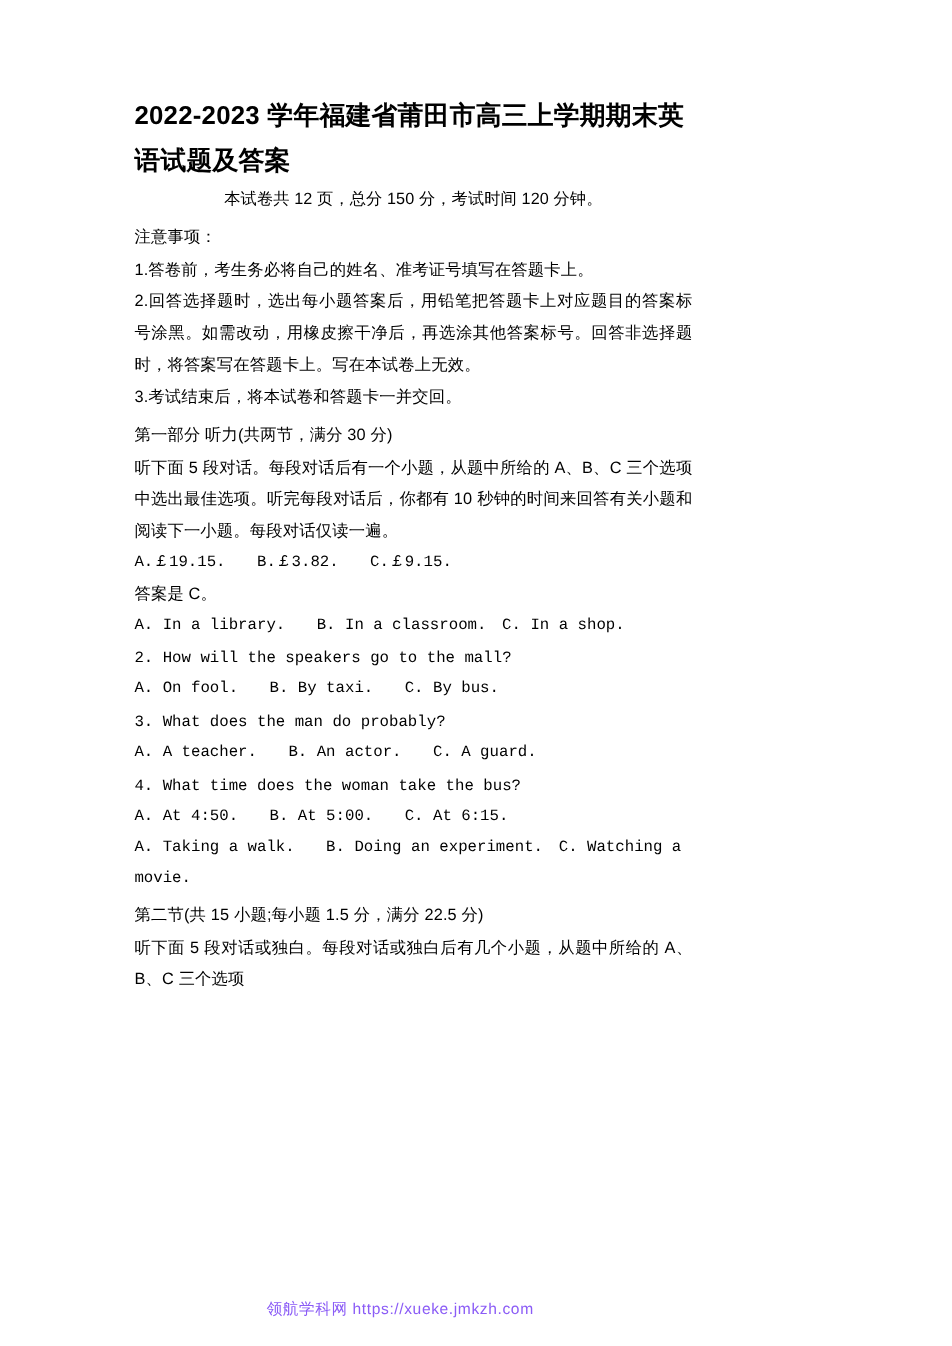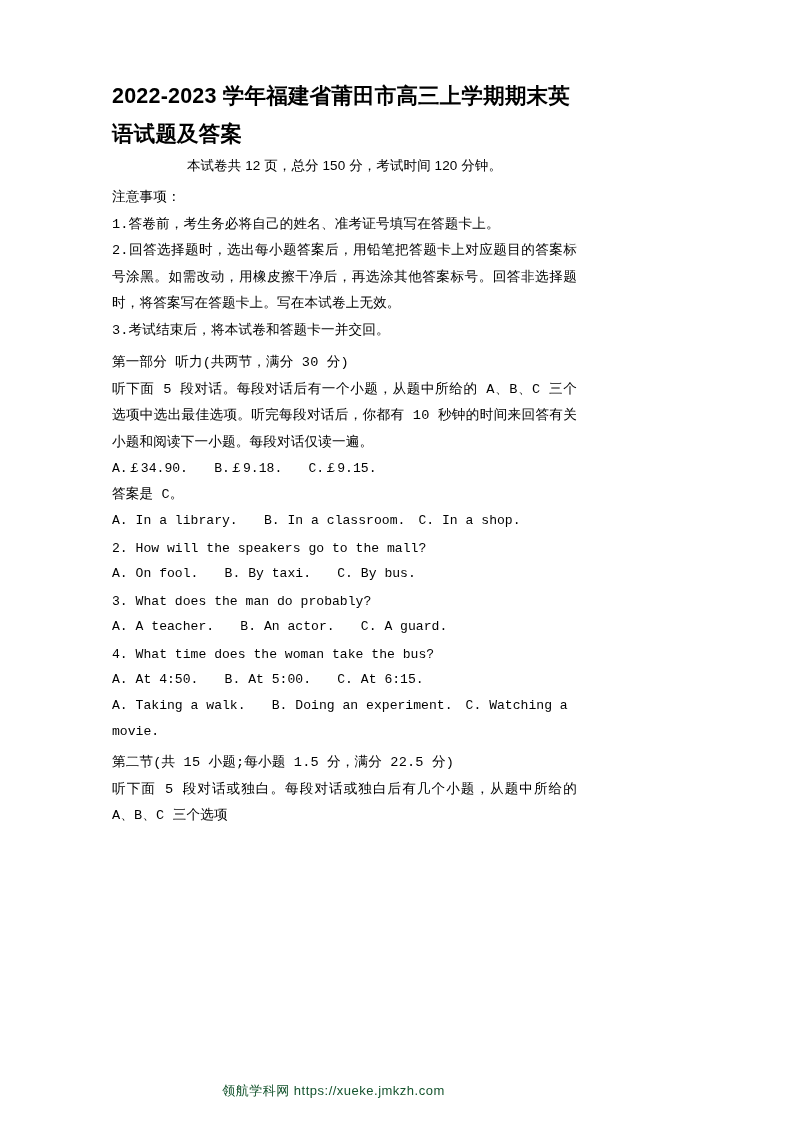--- a/index.html
+++ b/index.html
@@ -33,21 +33,21 @@
   }
   .subtitle {
     text-align: center;
     font-family: "Liberation Sans", sans-serif;
     font-size: 13.5px;
     margin-top: 4px;
     margin-bottom: 10px;
     letter-spacing: 0.1px;
   }
   .p-cn {
-    font-family: Liberation Mono, monospace;
+    font-family: Liberation Sans, sans-serif;
     font-size: 13.6px;
     line-height: 1.95;
     margin: 0;
     text-align: justify;
     letter-spacing: 0.15px;
   }
   .p-en {
     font-family: "Liberation Mono", monospace;
     font-size: 13.1px;
     line-height: 1.95;
@@ -59,42 +59,42 @@
   }
   .tight { margin-top: 2px; }
   .footer {
     position: absolute;
     left: 0;
     right: 0;
     bottom: 22px;
     text-align: center;
     font-family: "Liberation Sans", sans-serif;
     font-size: 13px;
-    color: #14532d;
+    color: #8b5cf6;
     letter-spacing: 0.5px;
   }
 </style>
 </head>
 <body>
 
 <div class="page">
 
   <h1 class="doc-title">2022-2023 学年福建省莆田市高三上学期期末英语试题及答案</h1>
 
   <div class="subtitle">本试卷共 12 页，总分 150 分，考试时间 120 分钟。</div>
 
   <p class="p-cn">注意事项：</p>
   <p class="p-cn">1.答卷前，考生务必将自己的姓名、准考证号填写在答题卡上。</p>
   <p class="p-cn">2.回答选择题时，选出每小题答案后，用铅笔把答题卡上对应题目的答案标号涂黑。如需改动，用橡皮擦干净后，再选涂其他答案标号。回答非选择题时，将答案写在答题卡上。写在本试卷上无效。</p>
   <p class="p-cn">3.考试结束后，将本试卷和答题卡一并交回。</p>
 
   <p class="p-cn block">第一部分 听力(共两节，满分 30 分)</p>
   <p class="p-cn">听下面 5 段对话。每段对话后有一个小题，从题中所给的 A、B、C 三个选项中选出最佳选项。听完每段对话后，你都有 10 秒钟的时间来回答有关小题和阅读下一小题。每段对话仅读一遍。</p>
 
-  <p class="p-en">A.￡34.90.　　B.￡9.18.　　C.￡9.15.</p>
+  <p class="p-en">A.￡19.15.　　B.￡3.82.　　C.￡9.15.</p>
   <p class="p-cn">答案是 C。</p>
 
   <p class="p-en">A. In a library.　　B. In a classroom.　C. In a shop.</p>
 
   <p class="p-en tight">2. How will the speakers go to the mall?</p>
   <p class="p-en">A. On fool.　　B. By taxi.　　C. By bus.</p>
 
   <p class="p-en tight">3. What does the man do probably?</p>
   <p class="p-en">A. A teacher.　　B. An actor.　　C. A guard.</p>
 

